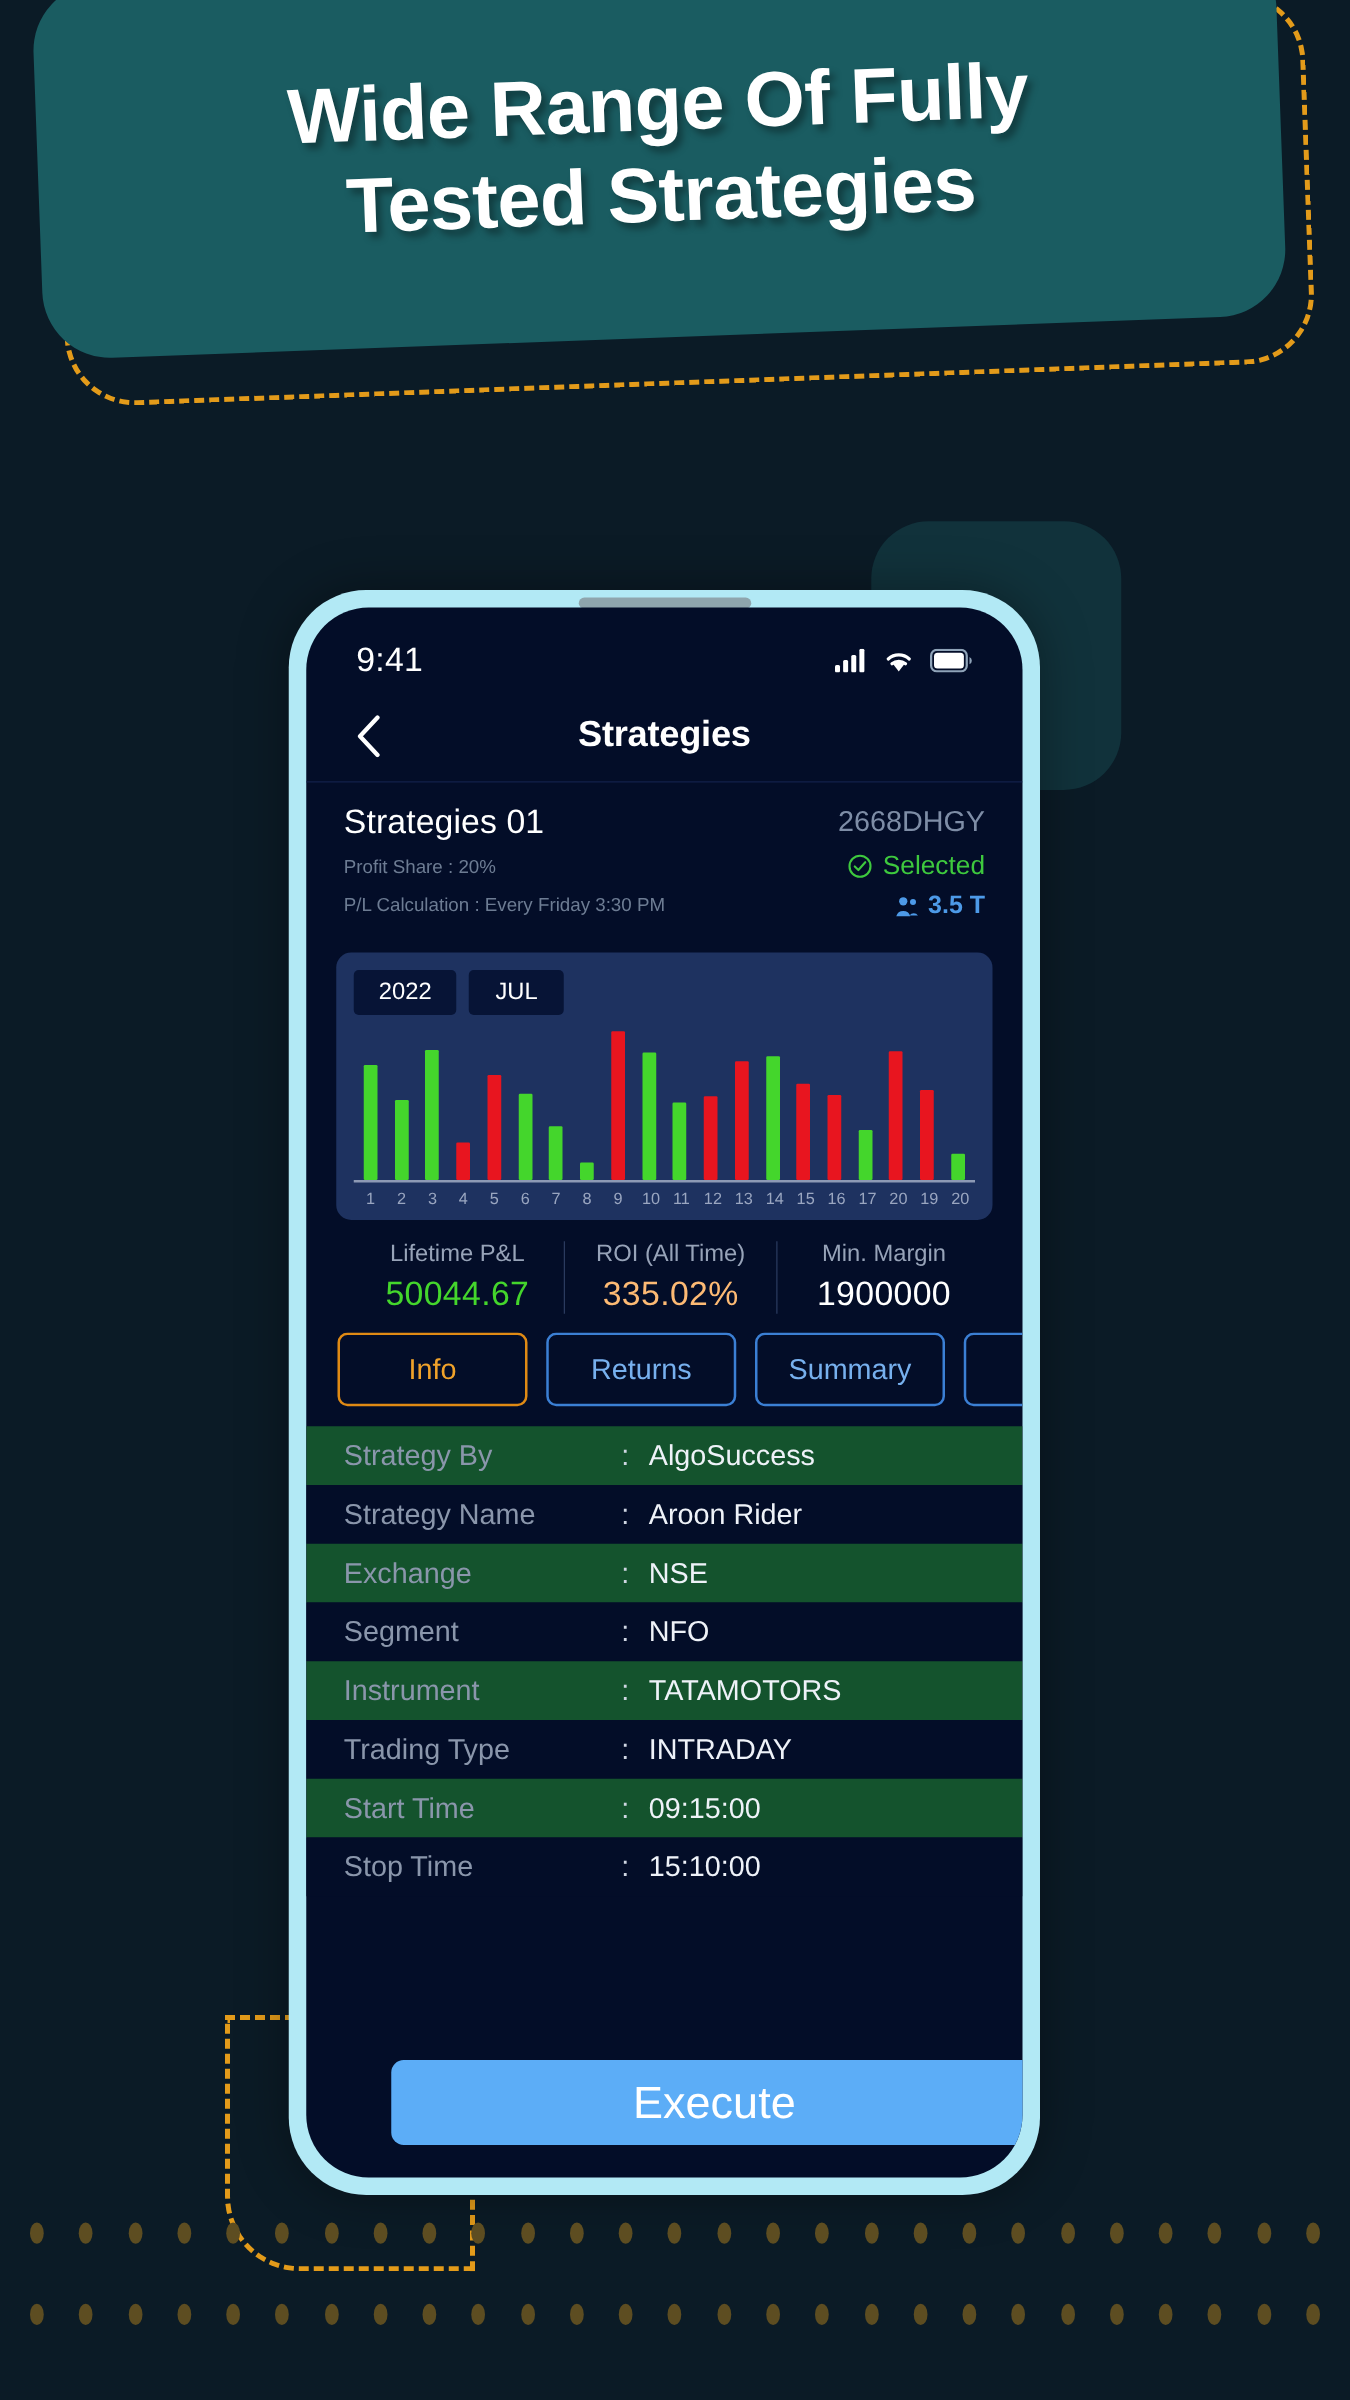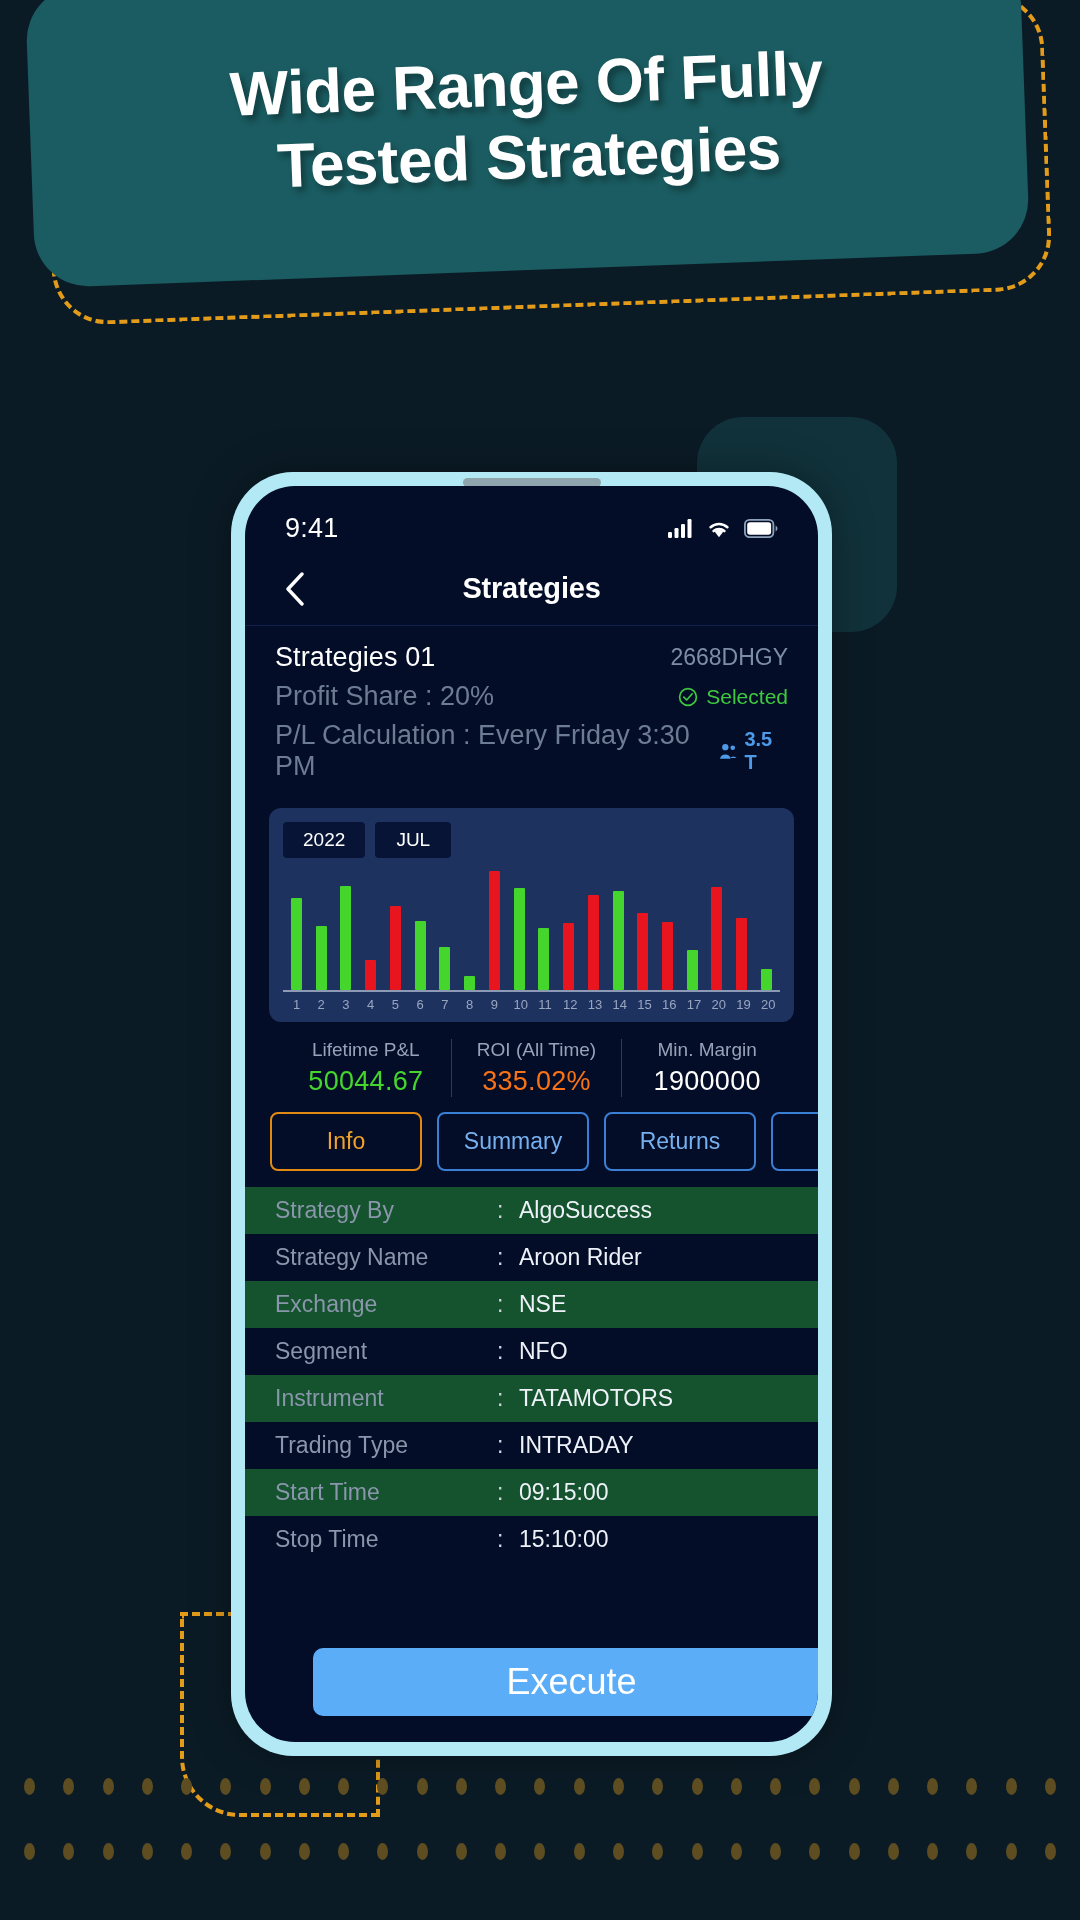--- a/index.html
+++ b/index.html
@@ -178,21 +178,21 @@
     color: #ffffff;
     font-size: 27px;
     letter-spacing: 0.1px;
   }
   .sum-code {
     color: #7e8da6;
     font-size: 23px;
   }
   .sum-sub {
     color: #6d7c93;
-    font-size: 27px;
+    font-size: 15px;
   }
   .sum-selected {
     display: flex; align-items: center; gap: 8px;
     color: #3ec93e;
     font-size: 21px;
   }
   .sum-users {
     display: flex; align-items: center; gap: 7px;
     color: #4d9ae8;
     font-size: 20px;
@@ -466,32 +466,32 @@
           </div>
       </div>
 
       <div class="stats" id="stats">
           <div class="stat">
             <div class="stat-label">Lifetime P&amp;L</div>
             <div class="stat-value" style="color: rgb(68, 214, 44);">50044.67</div>
           </div>
           <div class="stat">
             <div class="stat-label">ROI (All Time)</div>
-            <div class="stat-value" style="color: #f97316;">335.02%</div>
+            <div class="stat-value" style="color: #fdba74;">335.02%</div>
           </div>
           <div class="stat">
             <div class="stat-label">Min. Margin</div>
             <div class="stat-value" style="color: rgb(255, 255, 255);">1900000</div>
           </div>
         </div>
 
       <div class="tabs" id="tabs">
           <button class="tab active">Info</button>
+          <button class="tab">Returns</button>
           <button class="tab">Summary</button>
-          <button class="tab">Returns</button>
           <button class="tab" style="width: 154px;">T</button>
         </div>
 
       <div class="details" id="details">
           <div class="drow alt">
             <div class="dlabel">Strategy By</div>
             <div class="dcolon">:</div>
             <div class="dvalue">AlgoSuccess</div>
           </div>
           <div class="drow plain">

